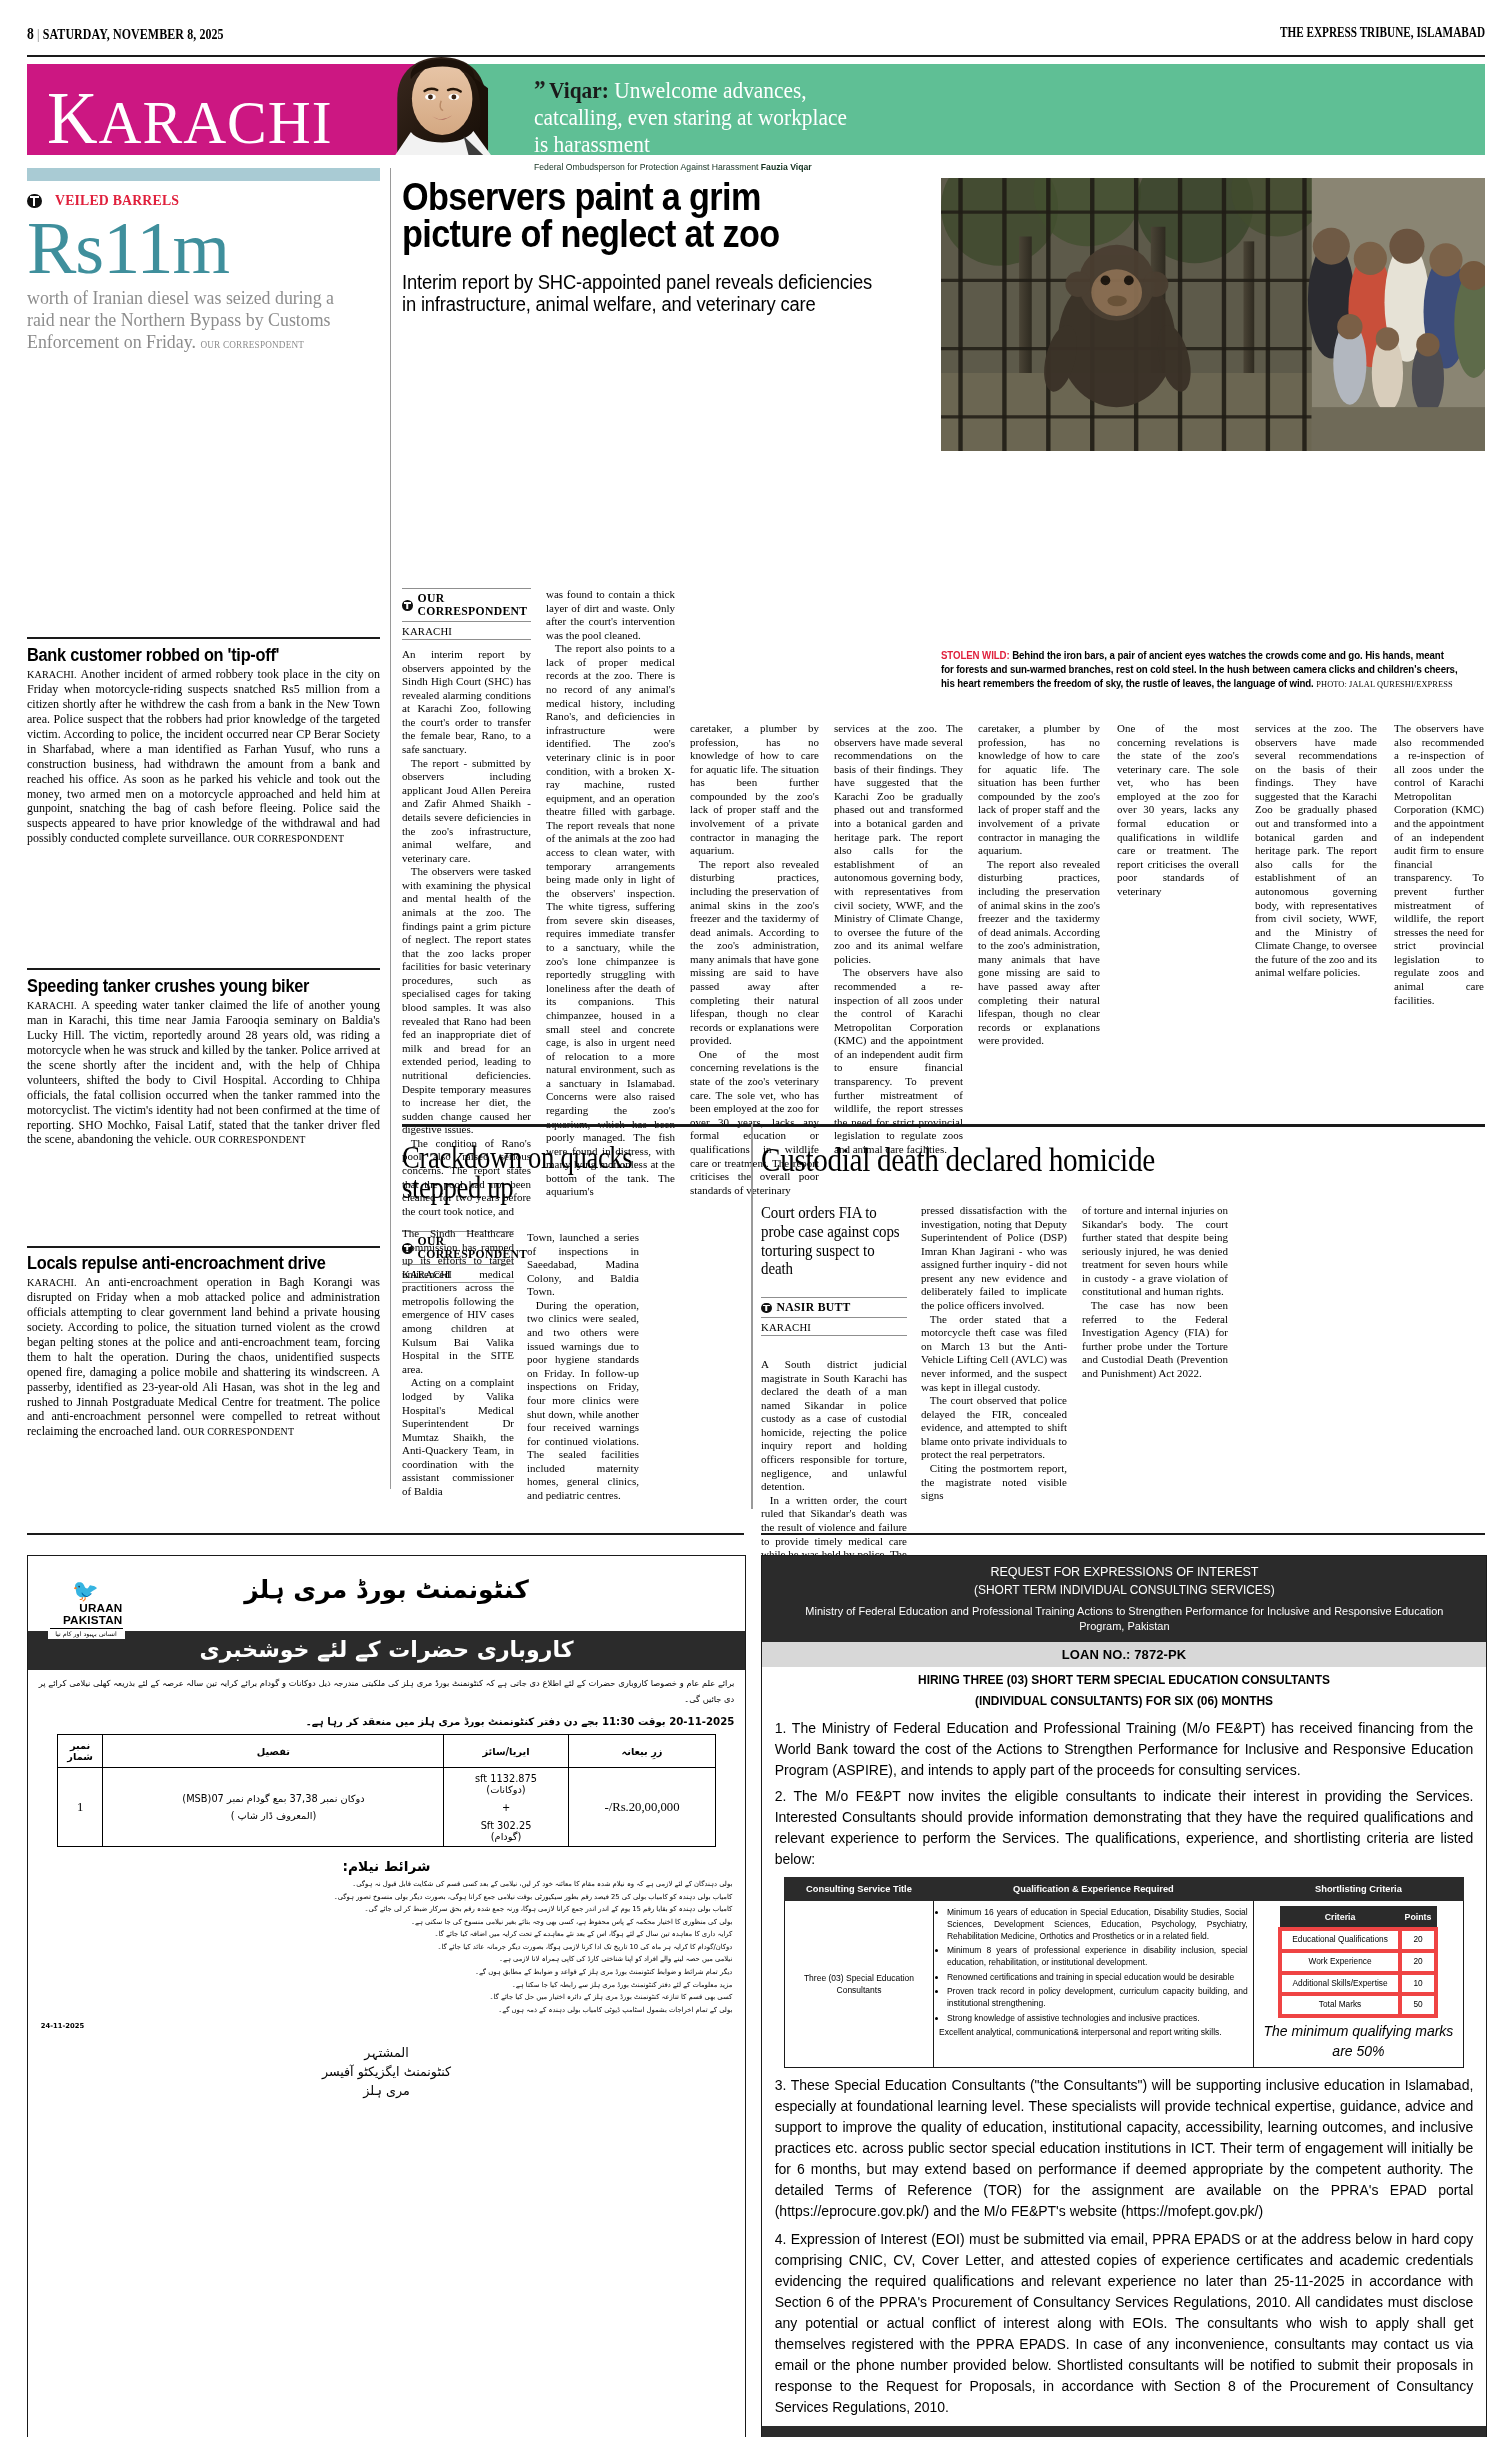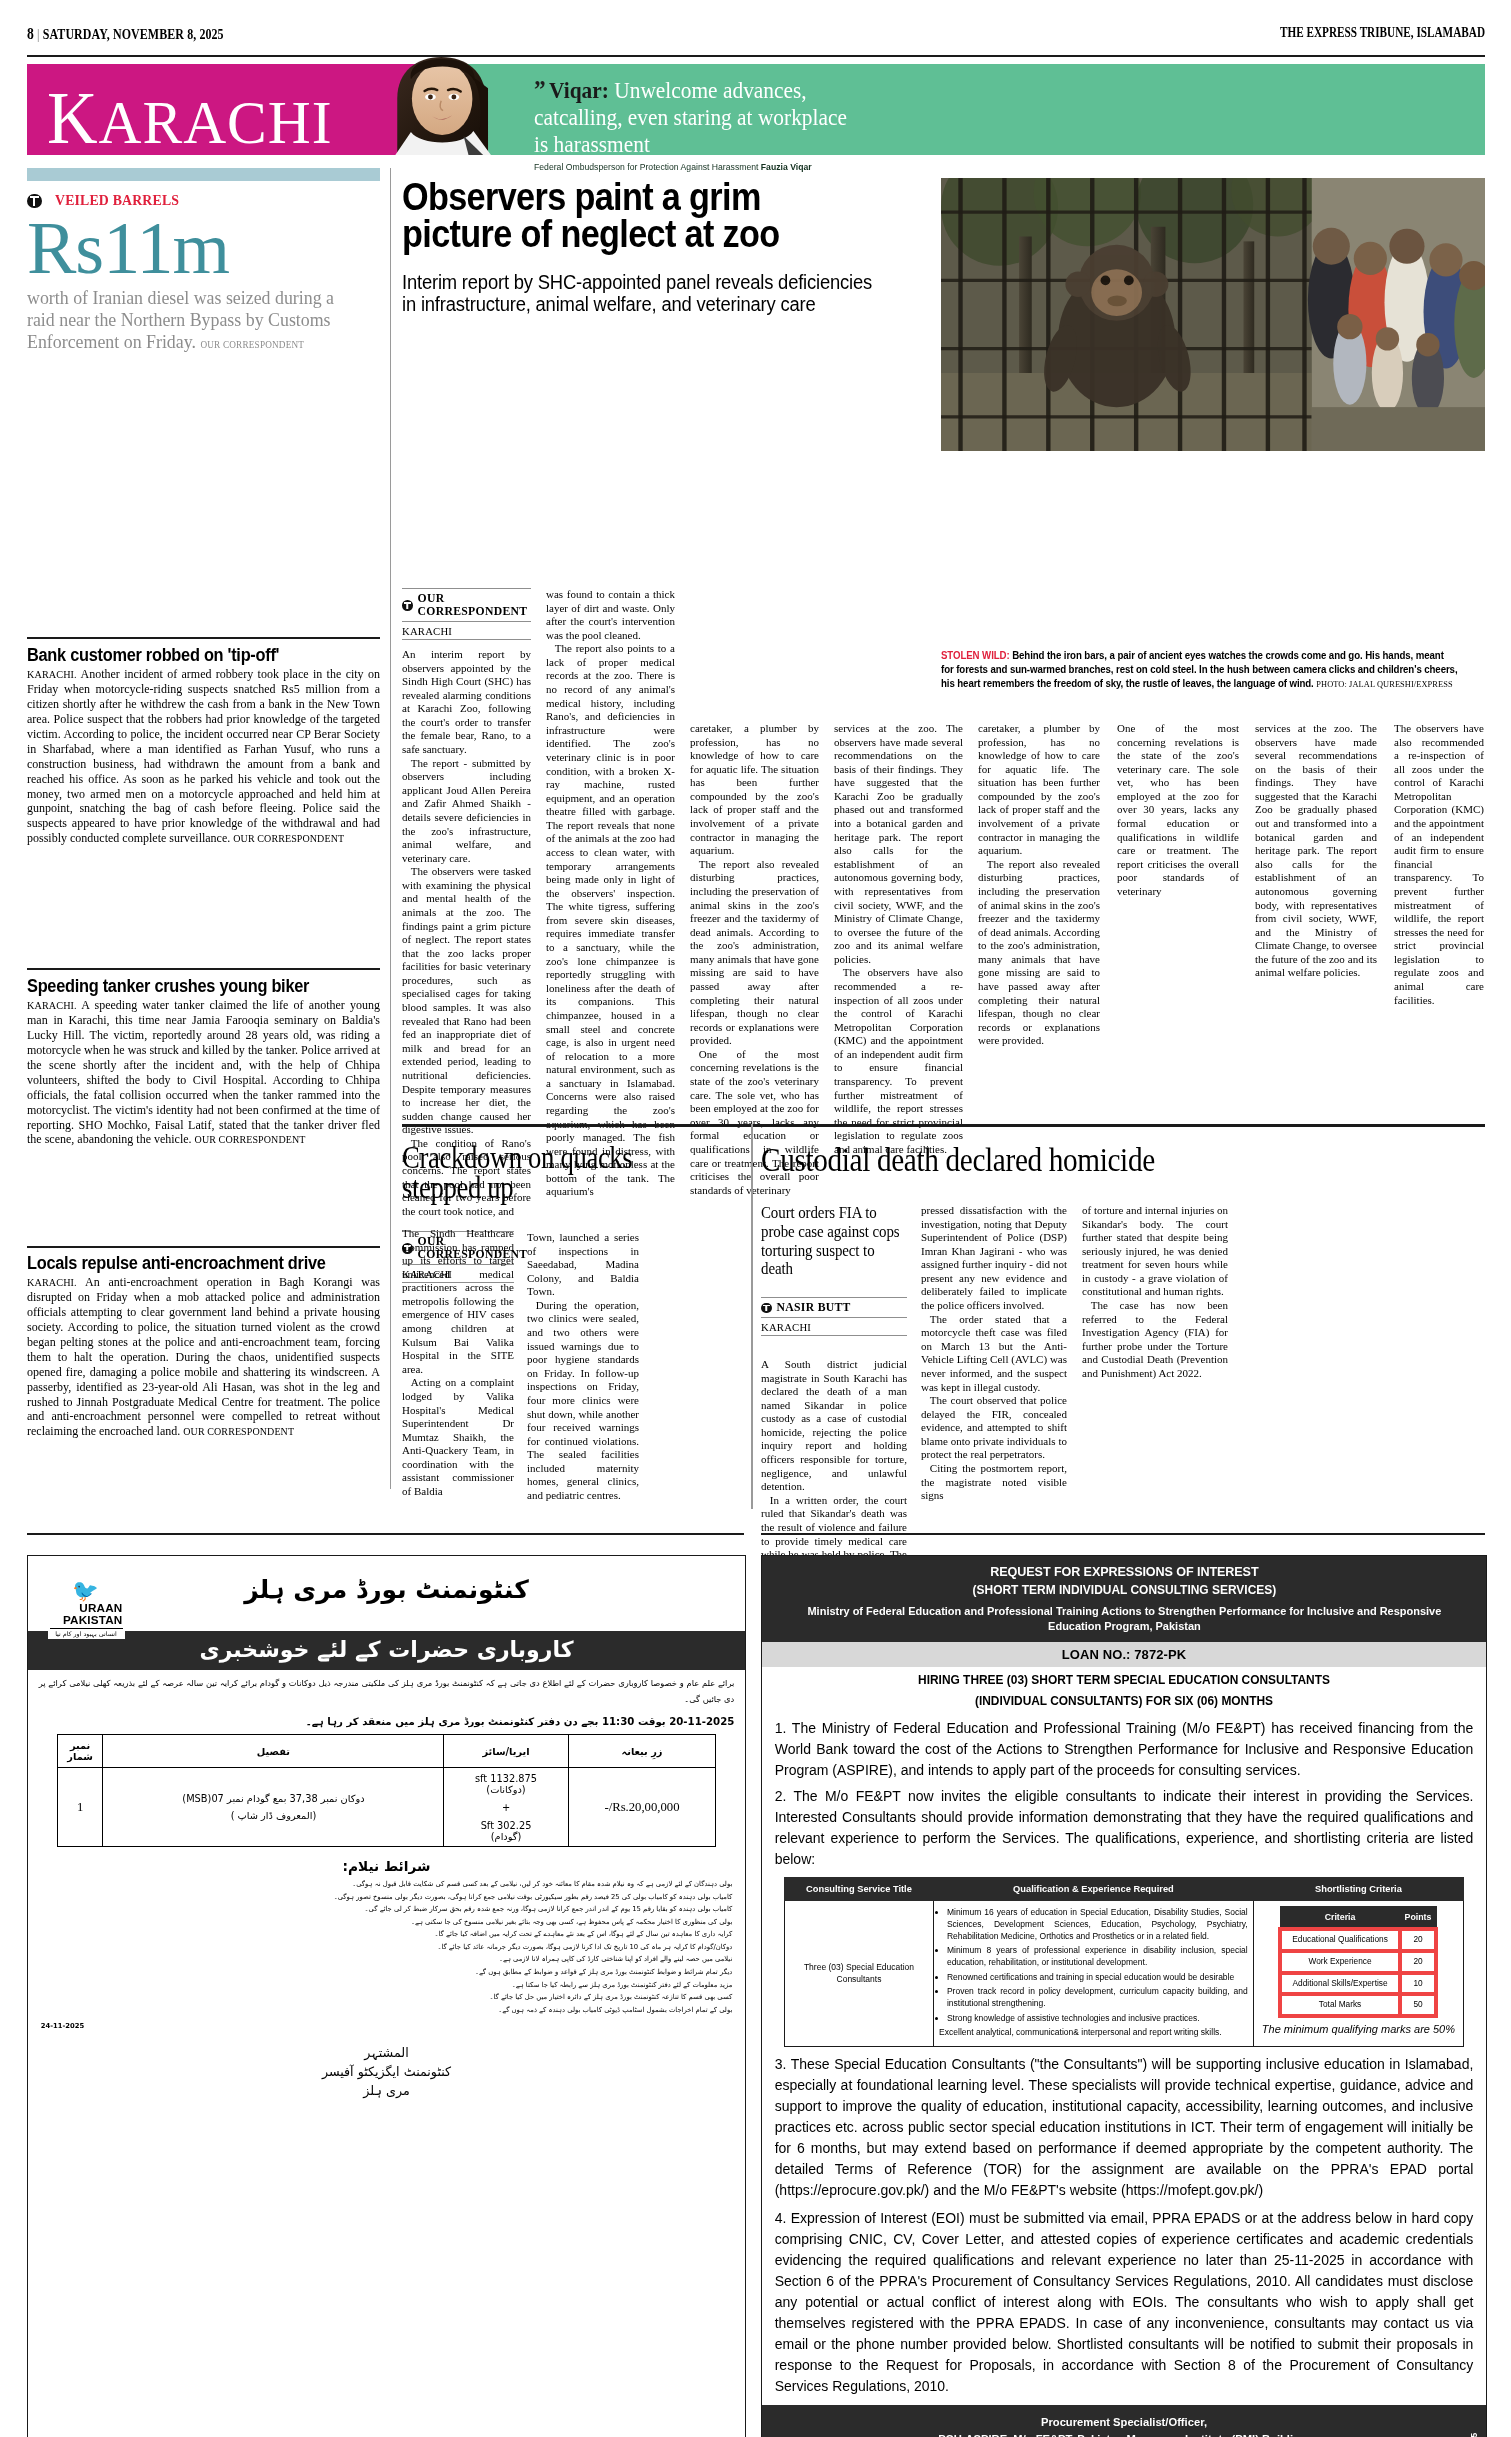--- a/index.html
+++ b/index.html
@@ -97,37 +97,37 @@
   .uraan .ur2{font-size:6.3px;margin-top:1.5px;border-top:1px solid #000;padding-top:1.5px;}
   .u-body{font-size:8.3px;line-height:1.9;padding:5.9px 10.7px;text-align:justify;}
   .u-date{font-size:10.2px;font-weight:bold;text-align:right;padding:2.9px 10.7px 6.8px;}
   .utab{width:92%;margin:0 auto 8.8px;border-collapse:collapse;}
   .utab th,.utab td{border:1px solid #000;text-align:center;padding:4.9px 2.9px;font-size:9.8px;}
   .utab td.mono{font-family:"Liberation Serif",serif;font-size:12.7px;}
   .u-terms-h{text-align:center;font-size:13.7px;font-weight:bold;padding:2px 0 3.9px;}
   .u-list{padding:0 12.7px 4.9px;font-size:6.8px;line-height:1.85;text-align:justify;}
   .u-foot{text-align:center;font-size:12.7px;line-height:1.5;padding:4.9px 0 6.8px;}
 
-  .eoi-hd{background:#2b2b2b;color:#fff;text-align:center;font-family:"Liberation Sans",sans-serif;font-weight:bold;padding:7.8px 14.6px 8.8px;}
+  .eoi-hd{background:#2b2b2b;color:#fff;text-align:center;font-family:"Liberation Sans",sans-serif;font-weight:normal;padding:7.8px 14.6px 8.8px;}
   .eoi-hd .l1{font-size:13.7px;letter-spacing:-0.1px;transform:scaleX(.92);}
   .eoi-hd .l2{font-size:13px;margin-top:3.4px;transform:scaleX(.92);}
   .eoi-hd .l3{font-size:11.7px;margin-top:5.4px;line-height:1.3;transform:scaleX(.94);}
   .eoi-loan{background:#d8d8d8;text-align:center;font-family:"Liberation Sans",sans-serif;font-weight:bold;font-size:13px;padding:4.9px 0;letter-spacing:0.1px;}
   .eoi-hire{text-align:center;font-family:"Liberation Sans",sans-serif;font-weight:bold;font-size:12.7px;line-height:1.35;padding:5.9px 11.7px 2.9px;transform:scaleX(.94);}
   .eoi-p{font-family:"Liberation Sans",sans-serif;font-size:14px;line-height:1.5;text-align:justify;padding:4.9px 12.7px 0;transform-origin:left top;}
   .eoi-table{width:94%;margin:6.8px auto 0;border-collapse:collapse;font-family:"Liberation Sans",sans-serif;}
   .eoi-table th{background:#2b2b2b;color:#fff;font-size:9.3px;padding:5.9px 2.9px;border:1px solid #2b2b2b;font-weight:bold;}
   .eoi-table td{border:1px solid #1a1a1a;font-size:8.5px;line-height:1.42;padding:4.9px 4.9px;vertical-align:top;}
   .eoi-table td.ctr{text-align:center;vertical-align:middle;}
   .eoi-table ul{margin:0;padding-left:7.8px;}
   .eoi-table li{margin-bottom:2.4px;text-align:justify;}
   .mini{border-collapse:collapse;width:80%;margin:0 auto;}
   .mini th{background:#2b2b2b;color:#fff;font-size:8.8px;padding:3.9px 2px;border:1px solid #2b2b2b;}
   .mini td{border:4px solid #ef4444;font-size:8.3px;text-align:center;padding:3px 2px;}
-  .mini-note{font-style:italic;font-size:11px;text-align:center;padding-top:3.9px;}
+  .mini-note{font-style:italic;font-size:14px;text-align:center;padding-top:3.9px;}
   .eoi-foot{background:#2b2b2b;color:#fff;text-align:center;font-family:"Liberation Sans",sans-serif;font-weight:bold;font-size:11.2px;line-height:1.5;padding:8.8px 34px 9.8px;position:relative;}
   .pid2{position:absolute;right:4.9px;top:50%;transform:translateY(-50%) rotate(180deg);writing-mode:vertical-rl;font-size:8.3px;letter-spacing:0.5px;}
 </style>
 </head>
 <body>
 
 <div class="page">
 
   <div class="folio">
     <div class="folio-left">

